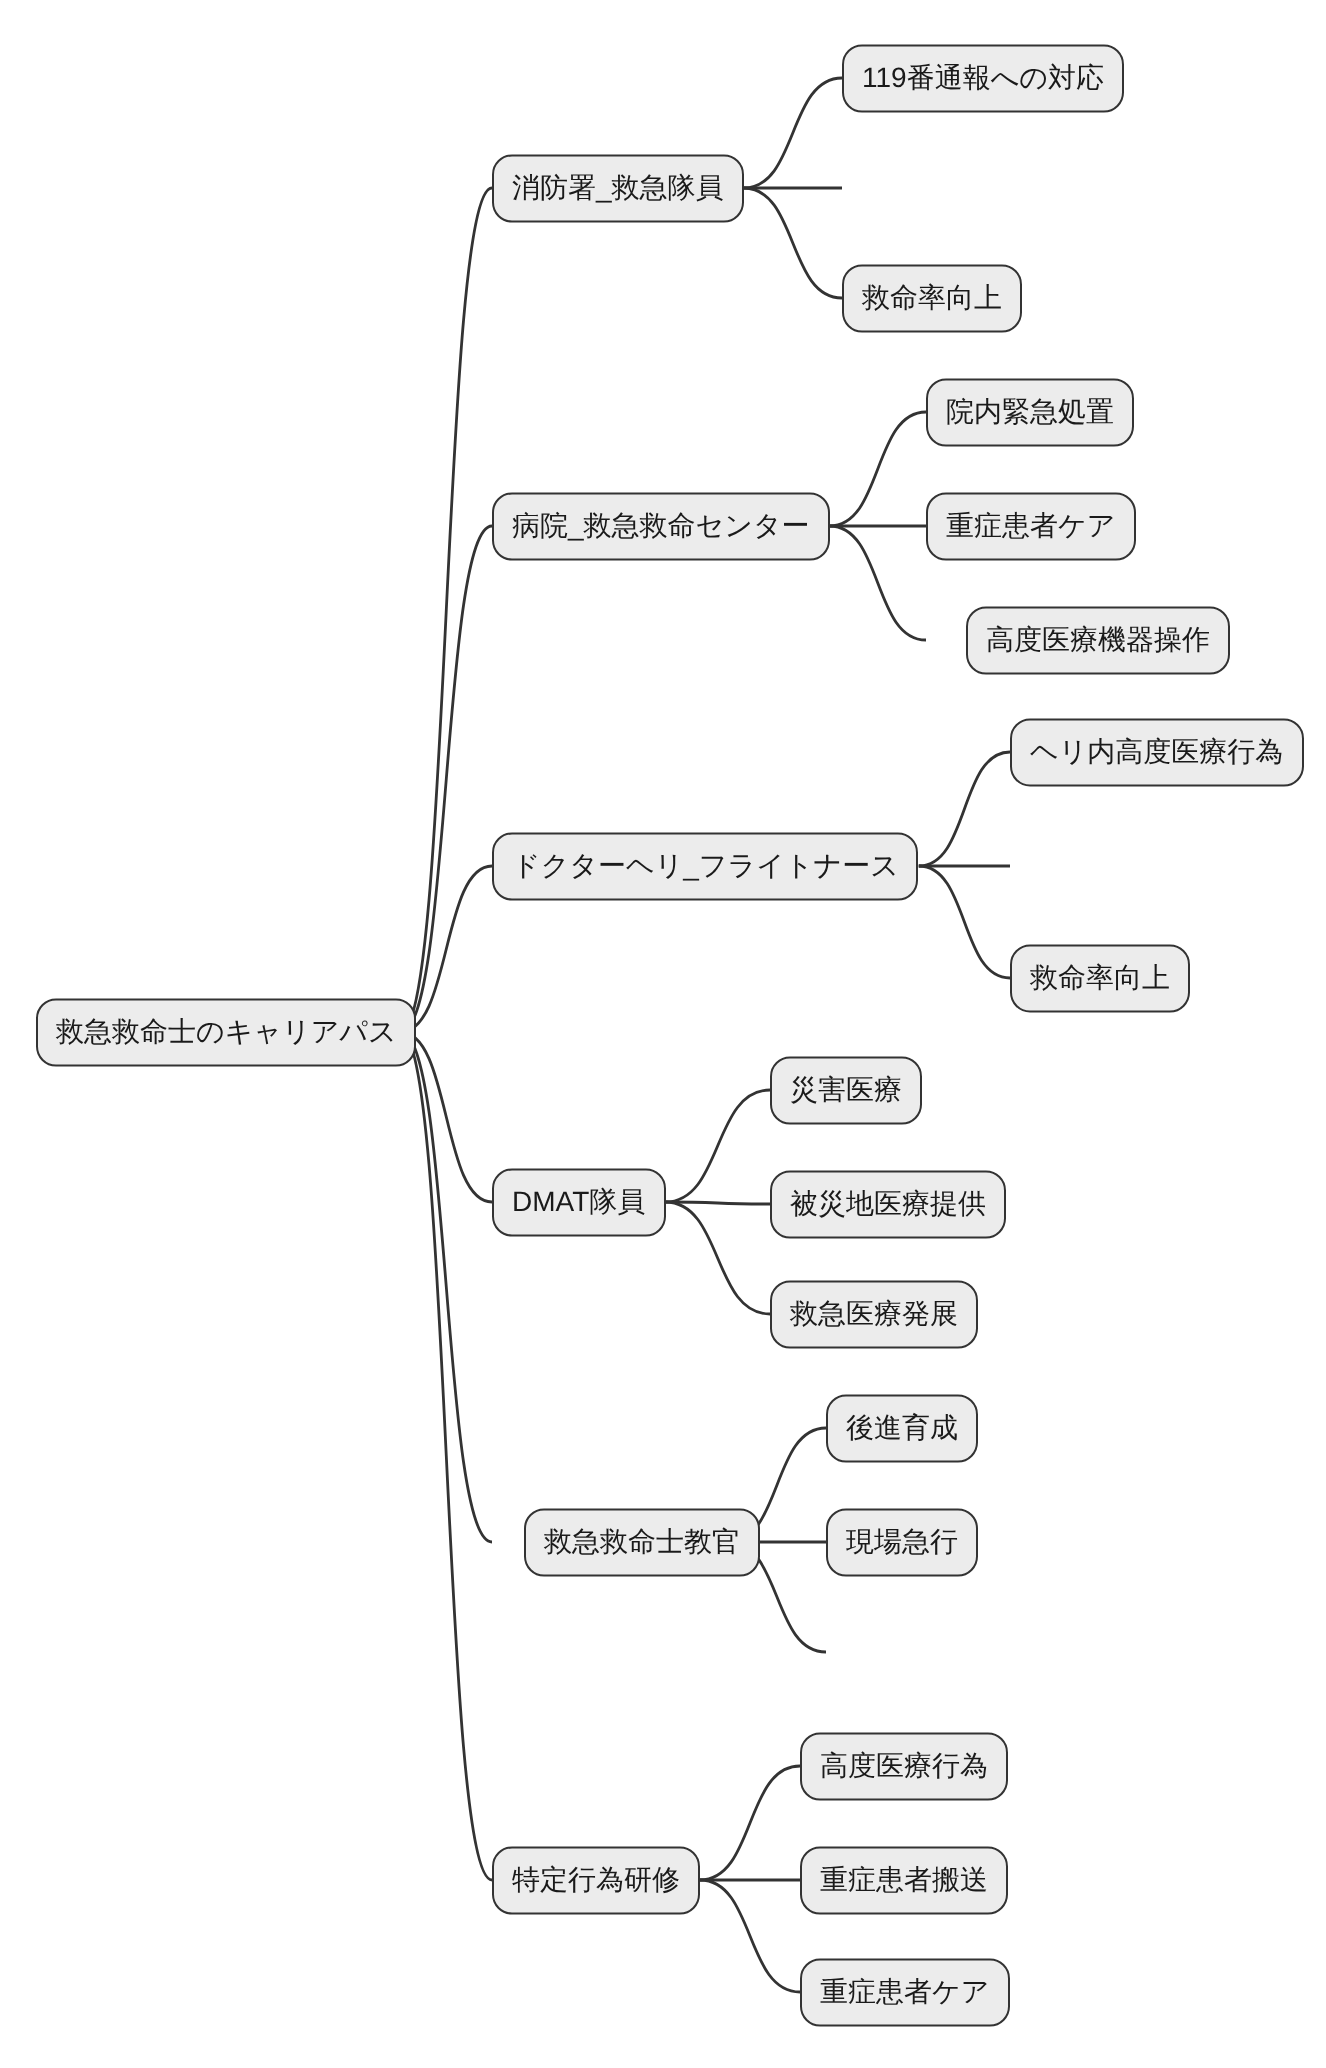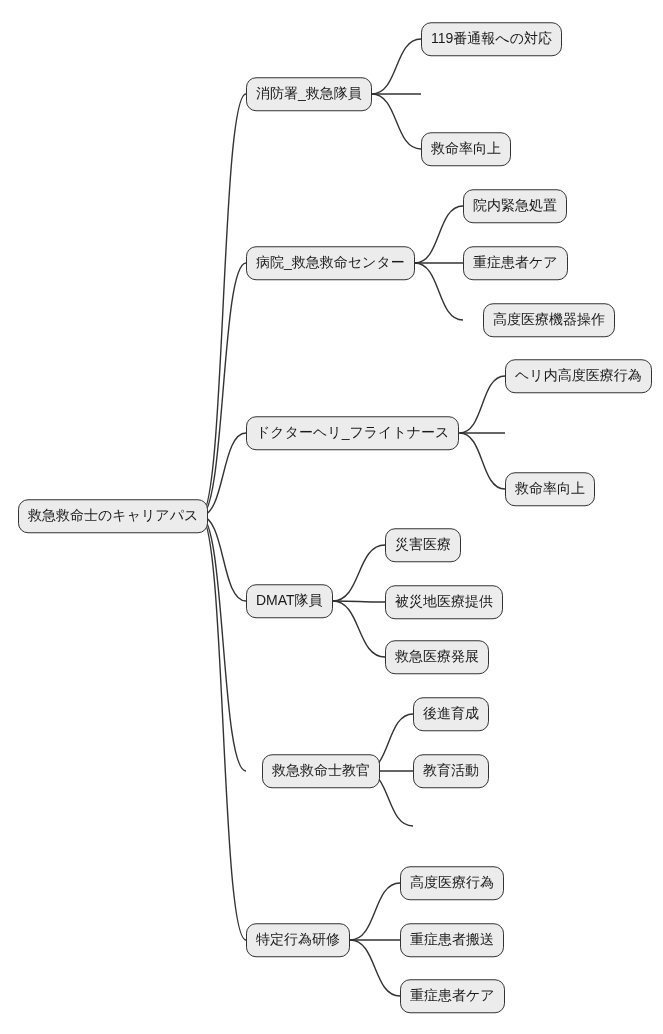--- a/index.html
+++ b/index.html
@@ -88,20 +88,20 @@
   <div class="node" style="left:505px; top:376px">ヘリ内高度医療行為</div>
   <div class="node" style="left:505px; top:489px">救命率向上</div>
 
   <div class="node" style="left:246px; top:601px">DMAT隊員</div>
   <div class="node" style="left:385px; top:545px">災害医療</div>
   <div class="node" style="left:385px; top:602px">被災地医療提供</div>
   <div class="node" style="left:385px; top:657px">救急医療発展</div>
 
   <div class="node" style="left:262px; top:771px">救急救命士教官</div>
   <div class="node" style="left:413px; top:714px">後進育成</div>
-  <div class="node" style="left:413px; top:771px">教育活動</div>
+  <div class="node" style="left:413px; top:771px">現場急行</div>
 
   <div class="node" style="left:246px; top:940px">特定行為研修</div>
   <div class="node" style="left:400px; top:883px">高度医療行為</div>
   <div class="node" style="left:400px; top:940px">重症患者搬送</div>
   <div class="node" style="left:400px; top:996px">重症患者ケア</div>
 
 </div>
 
 </body></html>

